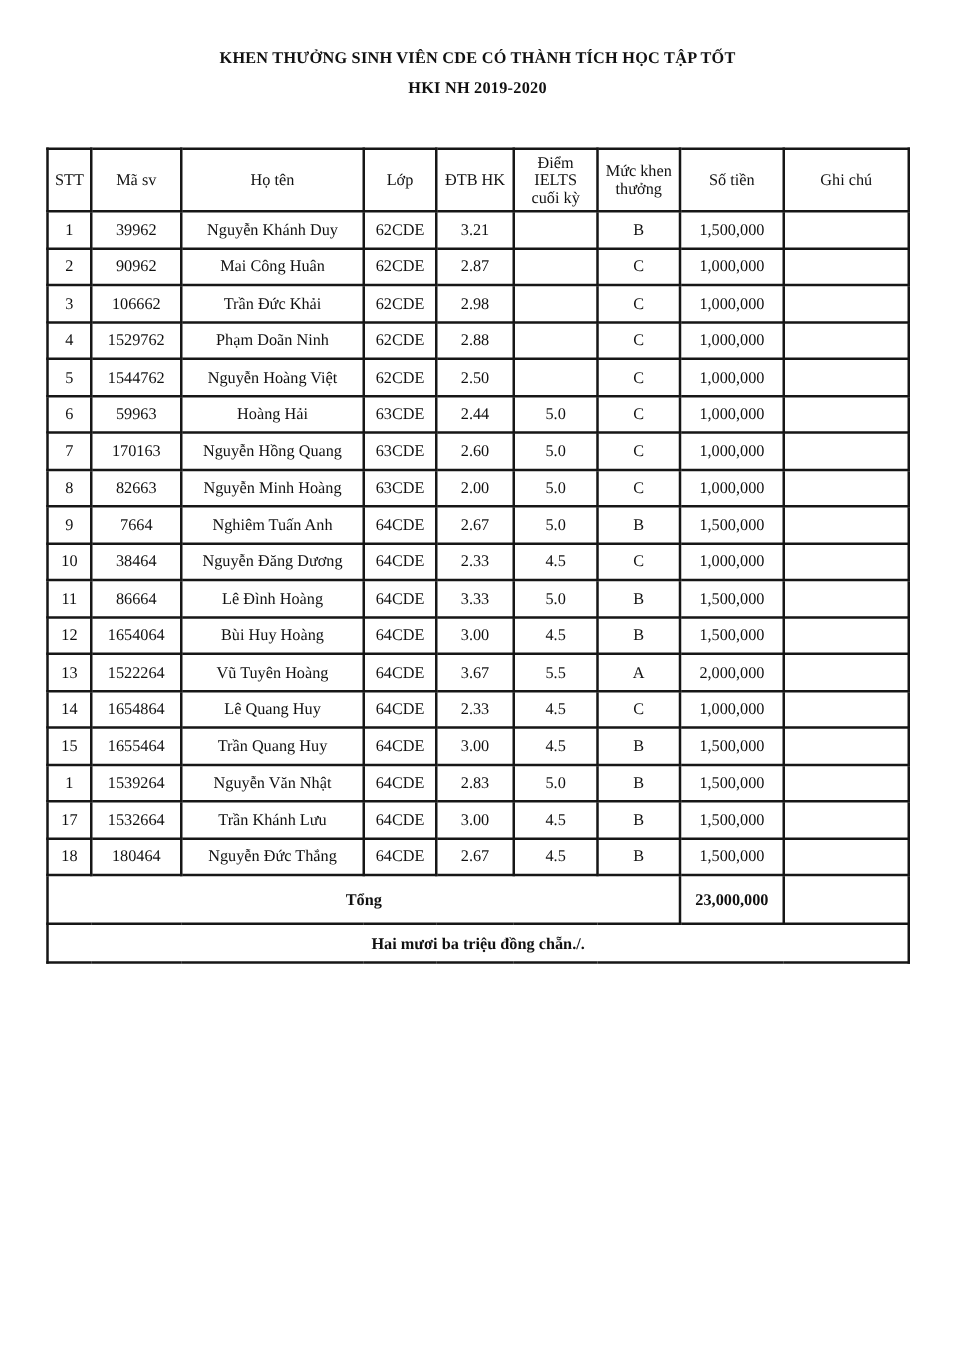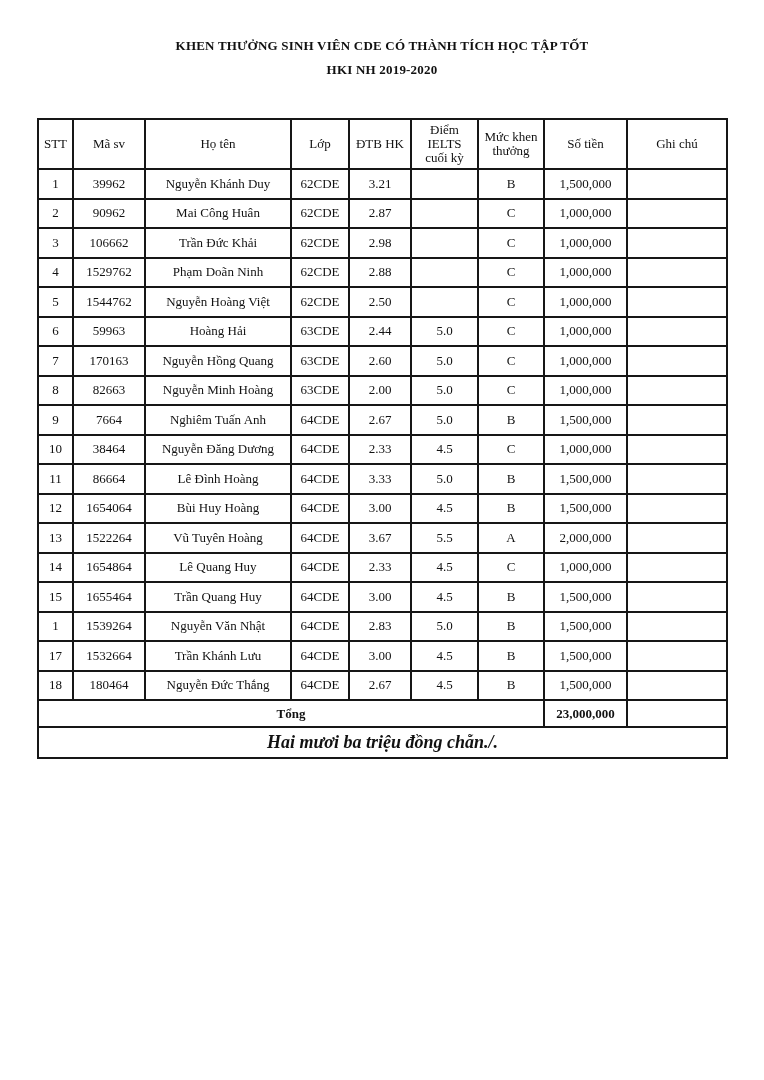--- a/index.html
+++ b/index.html
@@ -41,27 +41,26 @@
   }
   thead tr { height: 50px; }
   thead th {
     font-weight: normal;
     font-size: 12.5px;
     line-height: 14px;
     padding: 2px;
   }
   tbody tr { height: 29.5px; }
   td.col-ho_ten { text-align: left; padding-left: 5px; }
-  tr.total-row { height: 27px; }
+  tr.total-row { height: 39px; }
   tr.total-row td { font-weight: bold; }
   tr.words-row { height: 31px; }
   tr.words-row td {
     font-weight: bold;
-    font-style: italic;
-    font-size: 18px;
+    font-size: 13px;
   }
 </style>
 </head>
 <body>
 
 <div class="page">
 
   <div class="title">
     <div>KHEN THƯỞNG SINH VIÊN CDE CÓ THÀNH TÍCH HỌC TẬP TỐT</div>
     <div>HKI NH 2019-2020</div>

